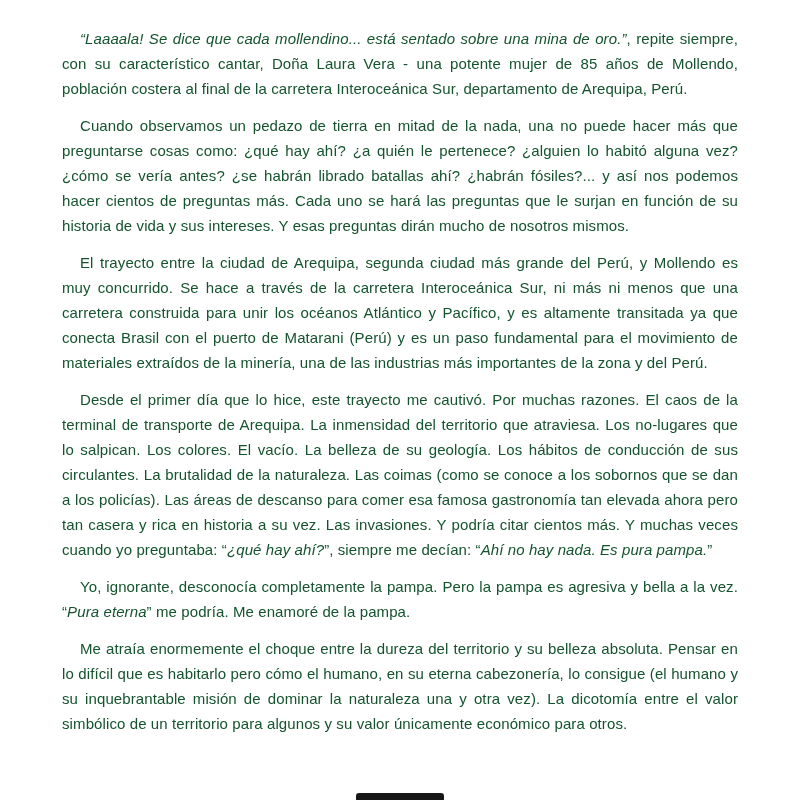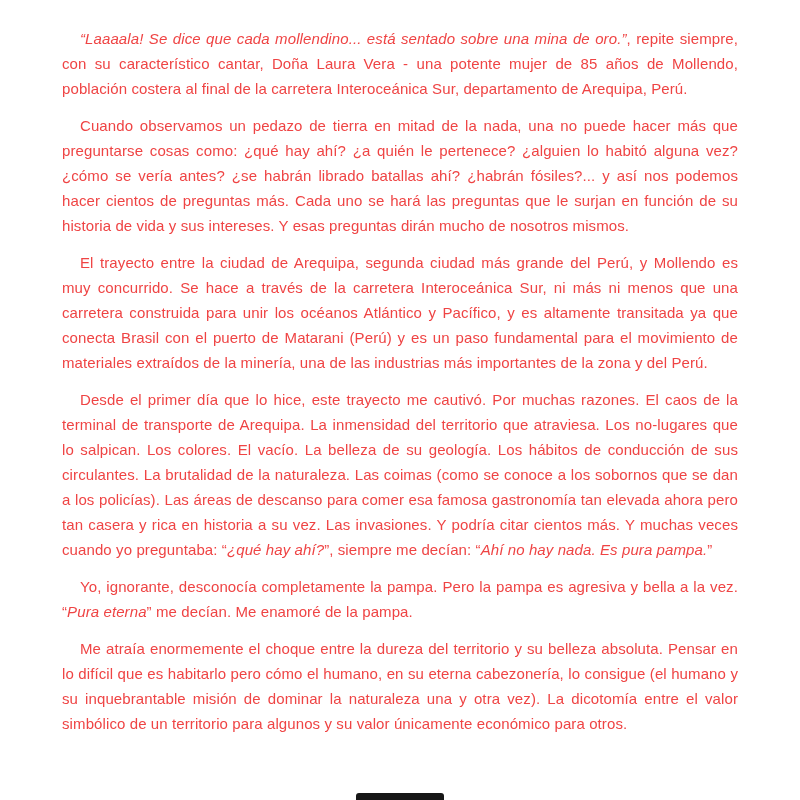--- a/index.html
+++ b/index.html
@@ -18,21 +18,21 @@
     position: absolute;
     top: 26px;
     left: 62px;
     width: 676px;
   }
   .article p {
     margin: 0 0 12px 0;
     font-size: 15px;
     line-height: 25px;
     font-weight: 300;
-    color: #ef4444;
+    color: #14532d;
     text-align: justify;
     text-indent: 18px;
     letter-spacing: 0.1px;
   }
   .article p em {
     font-style: italic;
   }
   .bottom-bar {
     position: absolute;
     bottom: 0;
@@ -45,17 +45,17 @@
   }
 </style>
 </head>
 <body style="background: rgb(255, 255, 255);">
 
 <div class="article" style="color: rgb(91, 92, 94);">
     <p><em>“Laaaala! Se dice que cada mollendino... está sentado sobre una mina de oro.”</em><span>, repite siempre, con su característico cantar, Doña Laura Vera - una potente mujer de 85 años de Mollendo, población costera al final de la carretera Interoceánica Sur, departamento de Arequipa, Perú.</span></p>
     <p><span>Cuando observamos un pedazo de tierra en mitad de la nada, una no puede hacer más que preguntarse cosas como: ¿qué hay ahí? ¿a quién le pertenece? ¿alguien lo habitó alguna vez? ¿cómo se vería antes? ¿se habrán librado batallas ahí? ¿habrán fósiles?... y así nos podemos hacer cientos de preguntas más. Cada uno se hará las preguntas que le surjan en función de su historia de vida y sus intereses. Y esas preguntas dirán mucho de nosotros mismos.</span></p>
     <p><span>El trayecto entre la ciudad de Arequipa, segunda ciudad más grande del Perú, y Mollendo es muy concurrido. Se hace a través de la carretera Interoceánica Sur, ni más ni menos que una carretera construida para unir los océanos Atlántico y Pacífico, y es altamente transitada ya que conecta Brasil con el puerto de Matarani (Perú) y es un paso fundamental para el movimiento de materiales extraídos de la minería, una de las industrias más importantes de la zona y del Perú.</span></p>
     <p><span>Desde el primer día que lo hice, este trayecto me cautivó. Por muchas razones. El caos de la terminal de transporte de Arequipa. La inmensidad del territorio que atraviesa. Los no-lugares que lo salpican. Los colores. El vacío. La belleza de su geología. Los hábitos de conducción de sus circulantes. La brutalidad de la naturaleza. Las coimas (como se conoce a los sobornos que se dan a los policías). Las áreas de descanso para comer esa famosa gastronomía tan elevada ahora pero tan casera y rica en historia a su vez. Las invasiones. Y podría citar cientos más. Y muchas veces cuando yo preguntaba: “</span><em>¿qué hay ahí?</em><span>”, siempre me decían: “</span><em>Ahí no hay nada. Es pura pampa.</em><span>”</span></p>
-    <p><span>Yo, ignorante, desconocía completamente la pampa. Pero la pampa es agresiva y bella a la vez. “</span><em>Pura eterna</em><span>” me decían. Me enamoré de la pampa.</span></p>
+    <p><span>Yo, ignorante, desconocía completamente la pampa. Pero la pampa es agresiva y bella a la vez. “</span><em>Pura eterna</em><span>” me podría. Me enamoré de la pampa.</span></p>
     <p><span>Me atraía enormemente el choque entre la dureza del territorio y su belleza absoluta. Pensar en lo difícil que es habitarlo pero cómo el humano, en su eterna cabezonería, lo consigue (el humano y su inquebrantable misión de dominar la naturaleza una y otra vez). La dicotomía entre el valor simbólico de un territorio para algunos y su valor únicamente económico para otros.</span></p>
   </div>
 
 <div class="bottom-bar" style="background: rgb(23, 23, 23);"></div>
 
 </body></html>

